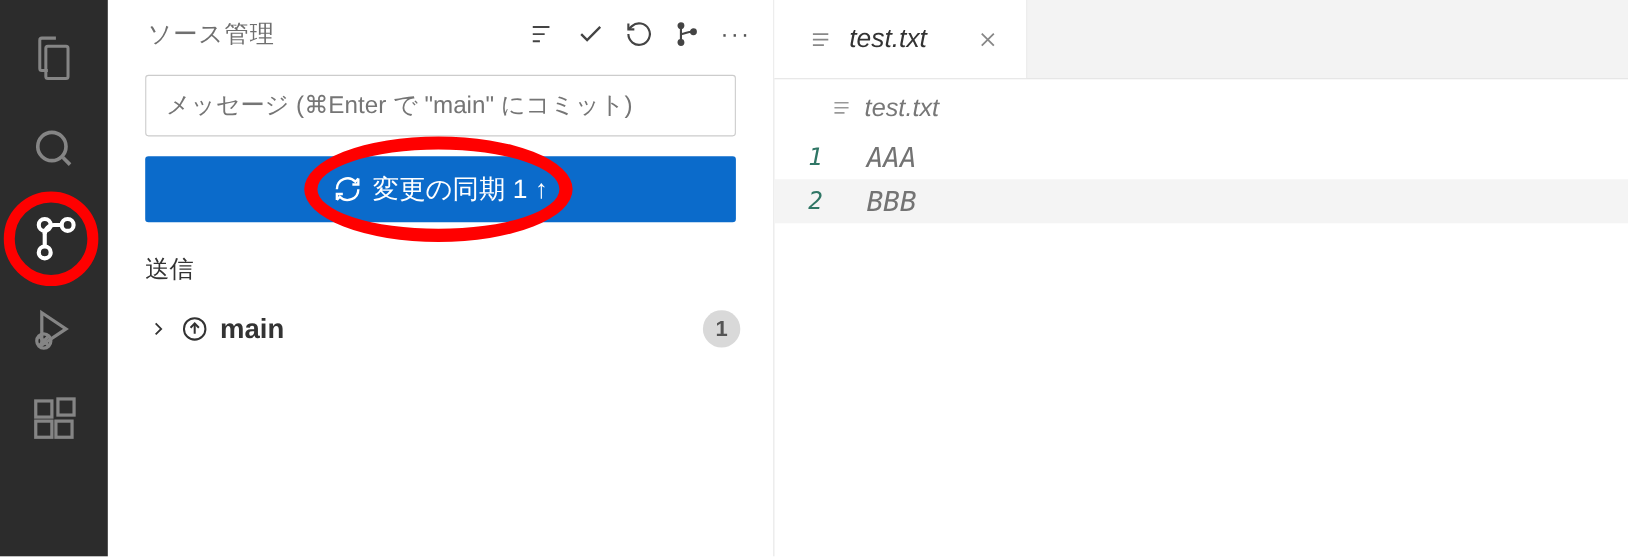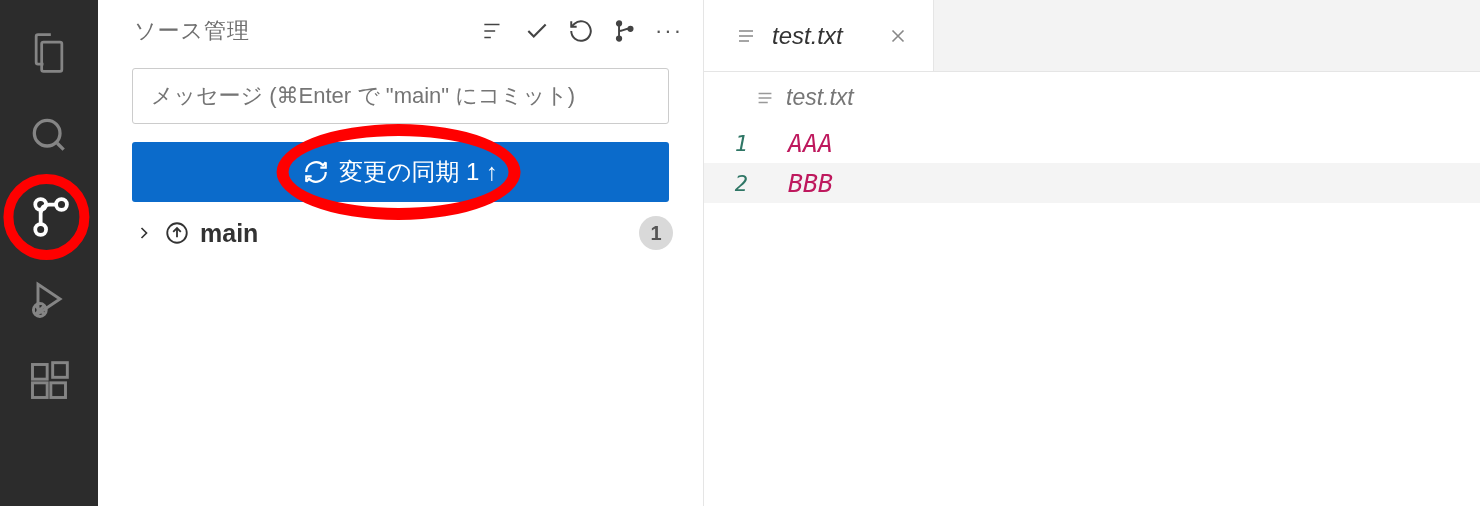--- a/index.html
+++ b/index.html
@@ -146,21 +146,21 @@
     .tab .close { width:22px;height:22px; margin-left: 30px; cursor:pointer;}
     .breadcrumb {
       display:flex; align-items:center; gap:10px;
       padding: 12px 0 10px 50px;
       font-size:23px; color:#777;
     }
     .breadcrumb svg { width:22px;height:22px; color:#999; }
     .code { padding: 2px 0 0 0; font-size:25px; font-family: Menlo, Consolas, monospace; }
     .code-line { display:flex; height: 40px; align-items:center; }
     .gutter { width: 84px; text-align:right; padding-right: 40px; color:#2f7665; font-size:22px; }
-    .code-text { color:#be185d; }
+    .code-text { color:#737373; }
     .line2 { background:#f4f4f4; }
   </style>
 </head>
 <body>
 
 <div class="activity-bar">
   <div class="activity-item">
     <svg viewBox="0 0 24 24" fill="none" stroke="currentColor" stroke-width="1.5">
         <path d="M13 2H6a1 1 0 0 0-1 1v14a1 1 0 0 0 1 1h3"></path>
         <path d="M9 6h9a1 1 0 0 1 1 1v14a1 1 0 0 1-1 1H9a1 1 0 0 1-1-1V7a1 1 0 0 1 1-1z"></path>
@@ -237,20 +237,21 @@
       <svg viewBox="0 0 24 24" fill="none" stroke="currentColor" stroke-width="2">
           <path d="M21 12a9 9 0 0 1-15.5 6.3L3 21"></path>
           <path d="M3 12a9 9 0 0 1 15.5-6.3L21 3"></path>
           <path d="M21 3v5h-5"></path>
           <path d="M3 21v-5h5"></path>
         </svg>
       <span>変更の同期 1 ↑</span>
     </button>
     <div class="red-ellipse"></div>
   </div>
+  <div class="section-label">送信</div>
   <div class="branch-row">
     <svg class="chev" viewBox="0 0 24 24" fill="none" stroke="currentColor" stroke-width="2">
         <path d="M9 6l6 6-6 6"></path>
       </svg>
     <svg width="26" height="26" viewBox="0 0 24 24" fill="none" stroke="currentColor" stroke-width="1.7">
         <circle cx="12" cy="12" r="9"></circle>
         <path d="M12 16V8"></path>
         <path d="M8.5 11L12 7.5 15.5 11"></path>
       </svg>
     <span>main</span>

